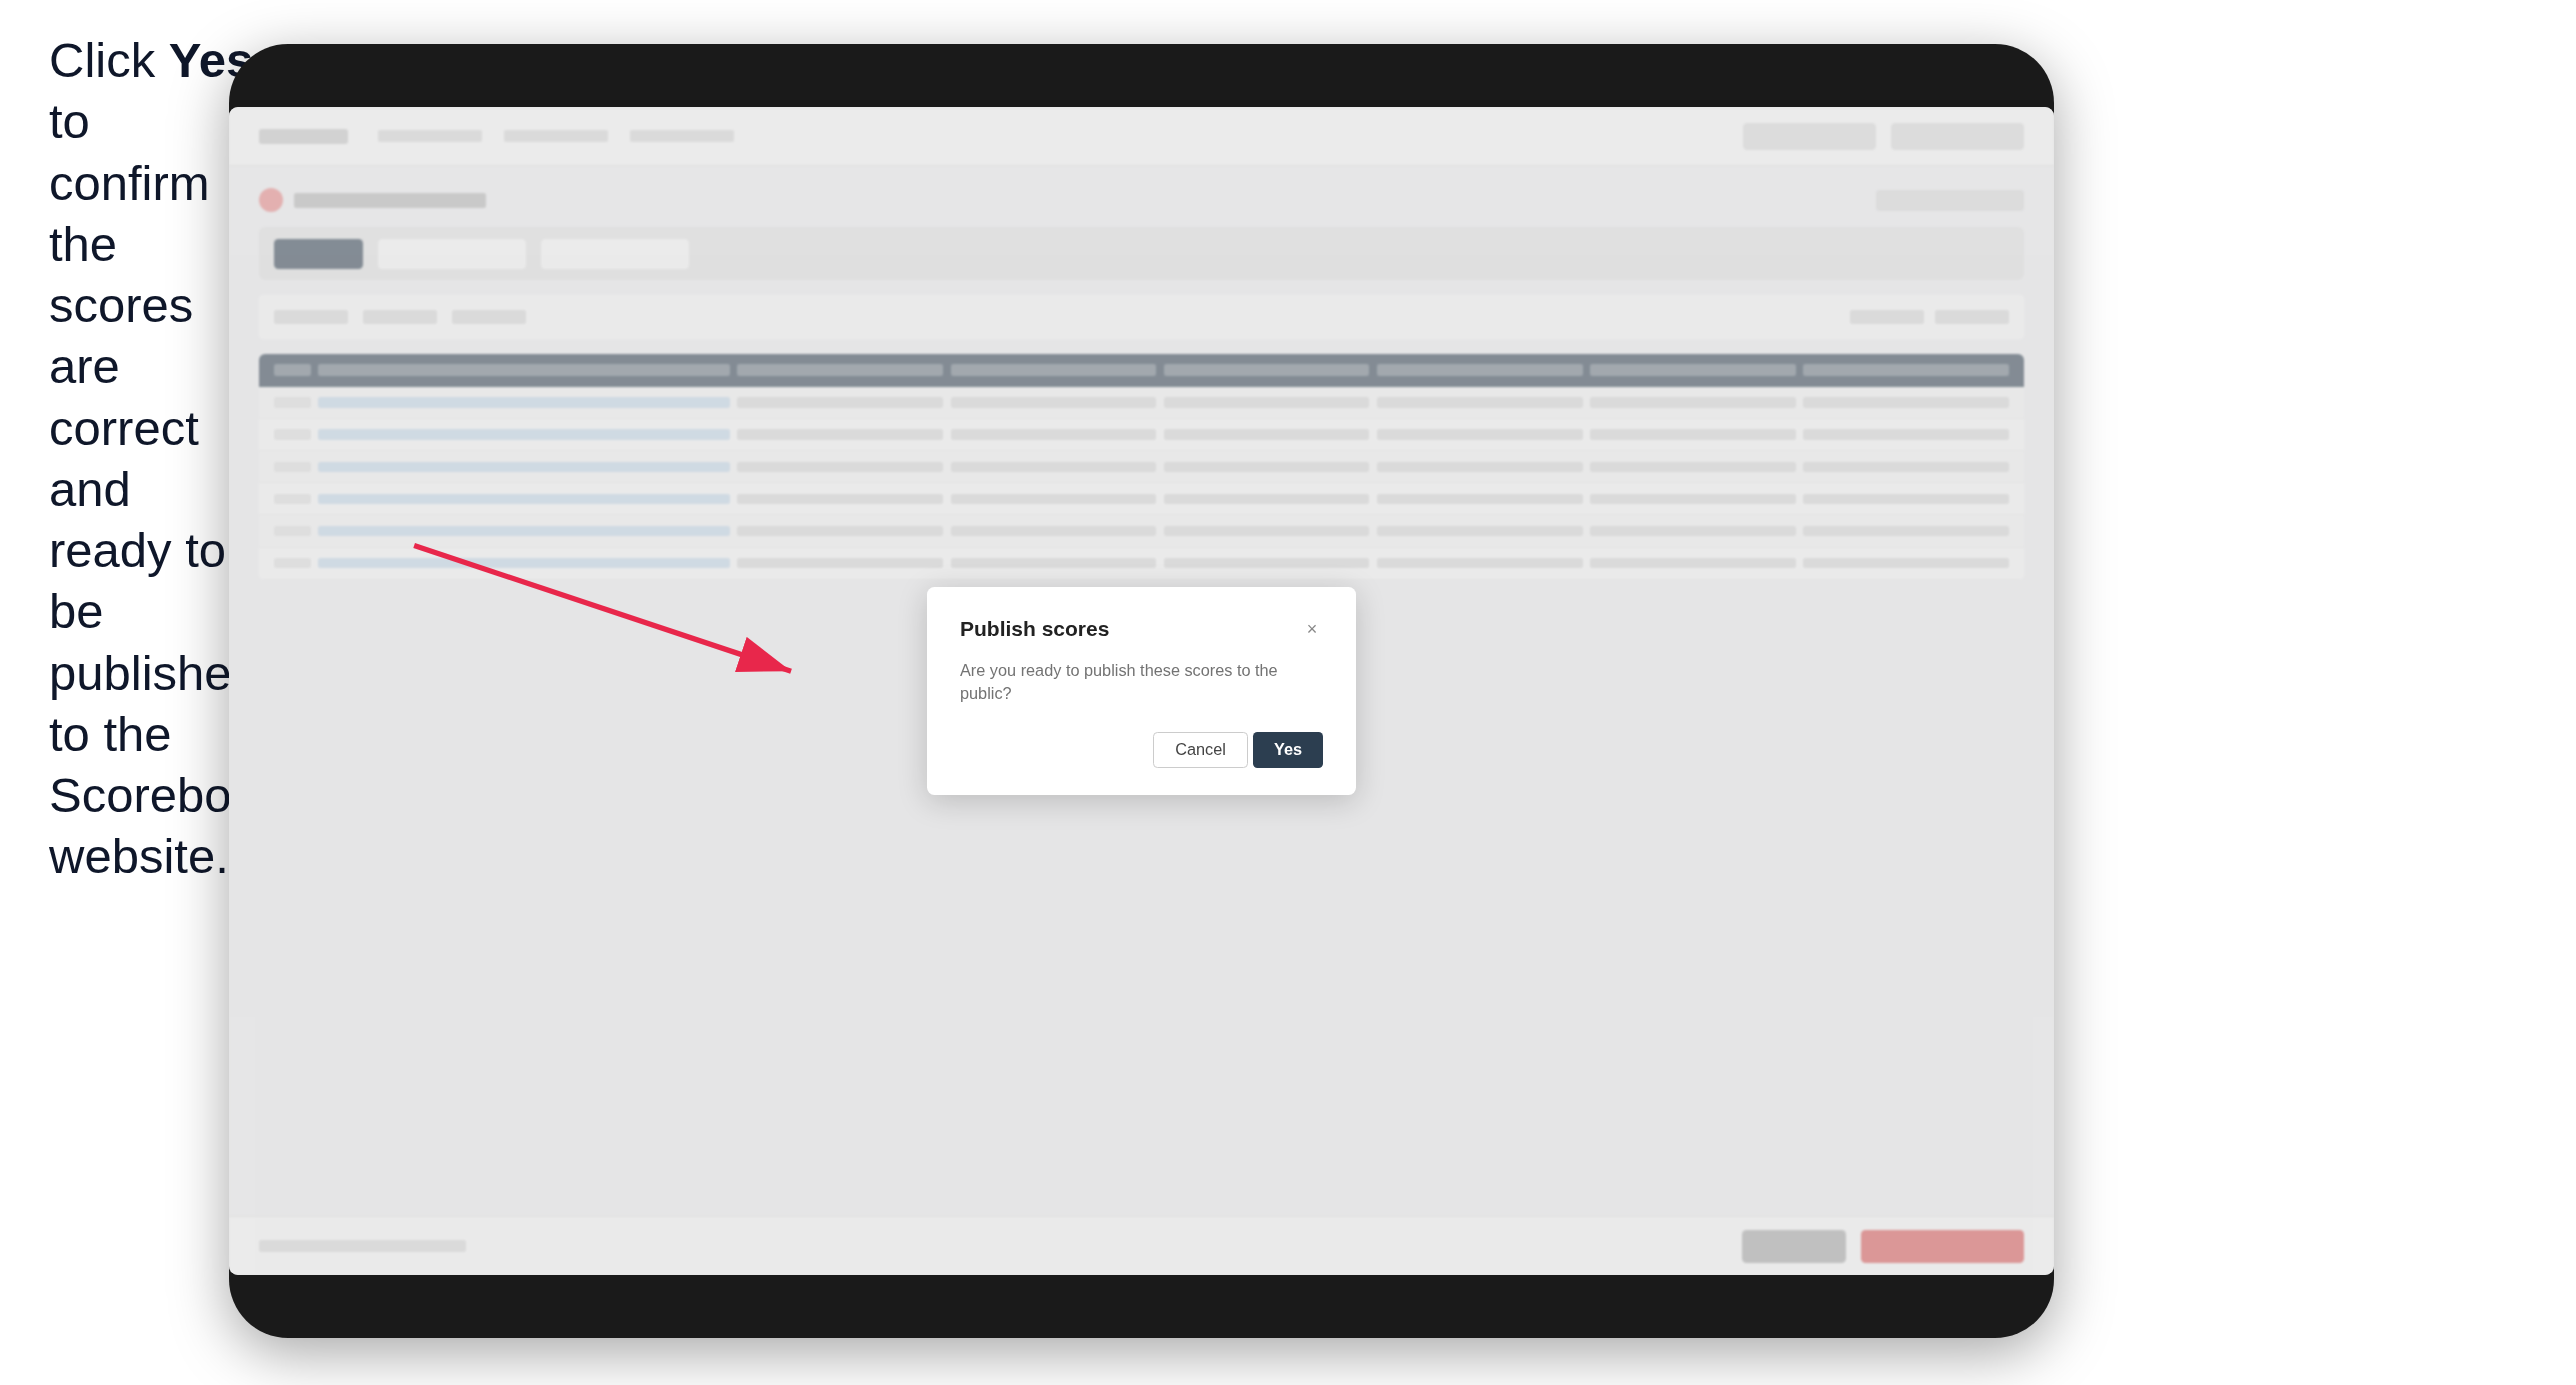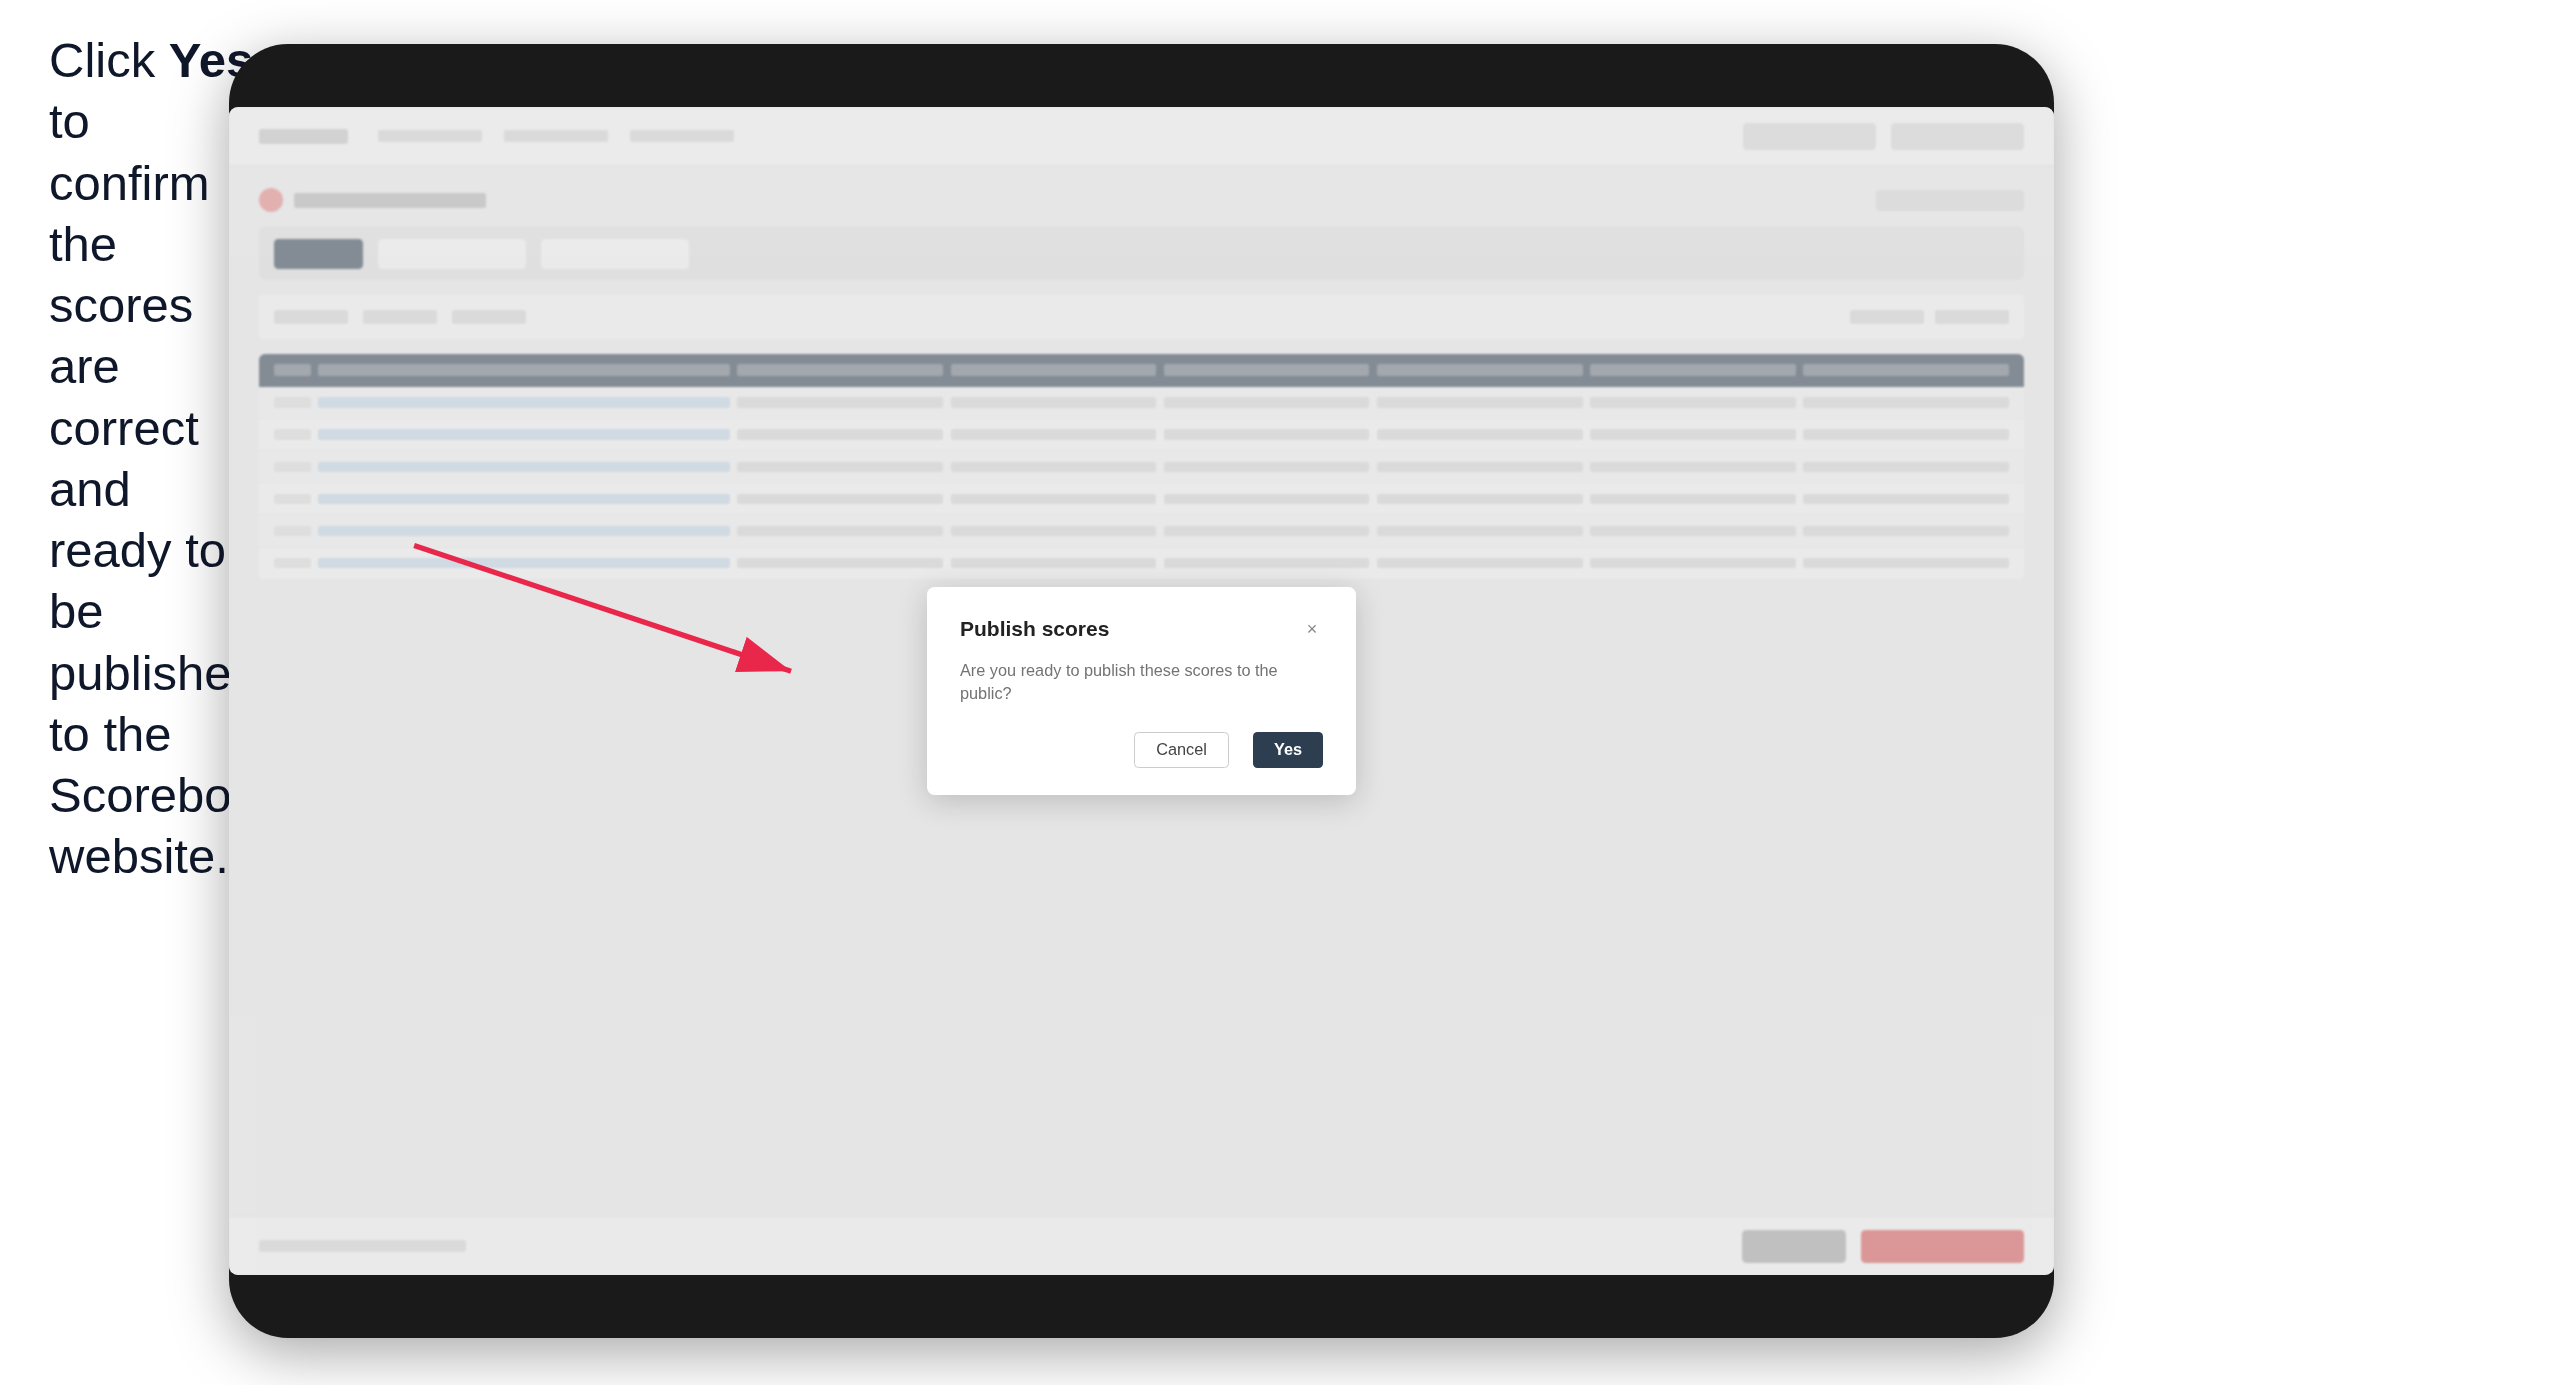--- a/index.html
+++ b/index.html
@@ -334,21 +334,21 @@
     .dialog-body {
       font-size: 16.3px;
       color: #737373;
       margin-bottom: 27px;
       line-height: 1.4;
     }
 
     .dialog-footer {
       display: flex;
       justify-content: flex-end;
-      gap: 24px;
+      gap: 5px;
     }
 
     .btn-cancel {
       padding: 7.4px 21px;
       border: 0.7px solid #ccc;
       border-radius: 4.4px;
       background: #fff;
       font-size: 16.3px;
       color: #444;
       cursor: pointer;

